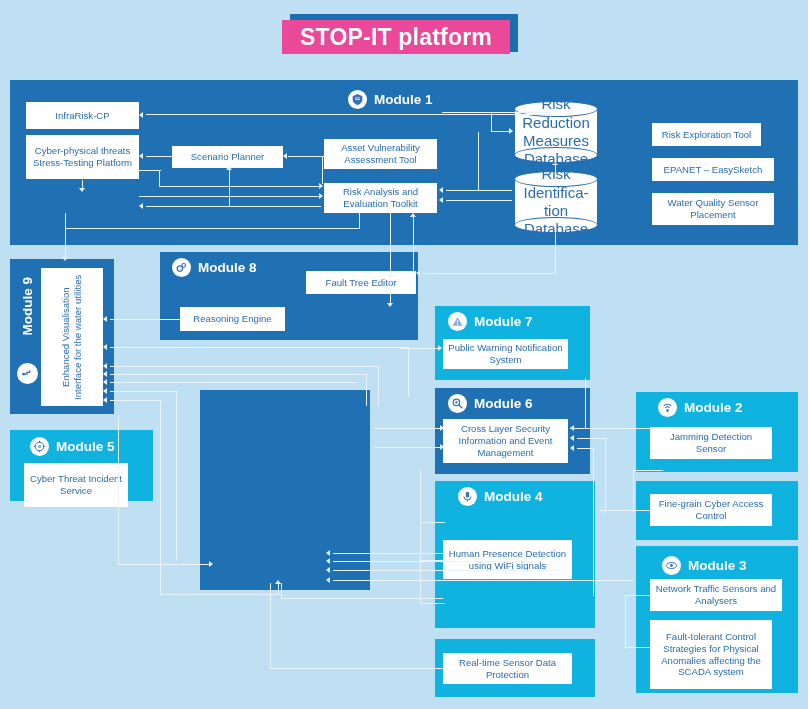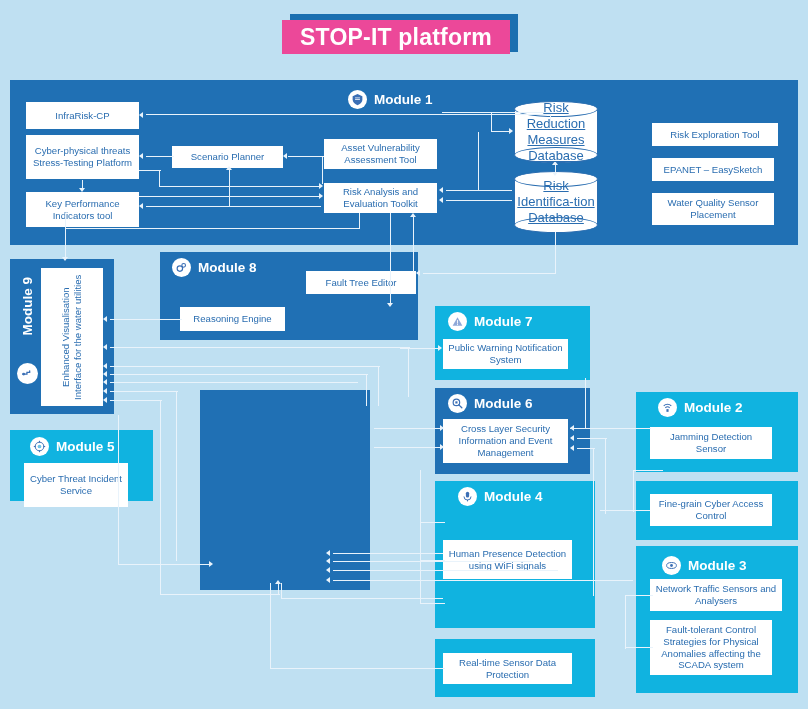--- a/index.html
+++ b/index.html
@@ -70,21 +70,21 @@
   .cyl .top,.cyl .bot{
     position:absolute;left:0;right:0;height:16px;
     background:#fff;border:1.5px solid #2a6db0;border-radius:50%;
     box-sizing:border-box;
   }
   .cyl .top{top:0;}
   .cyl .bot{bottom:0;}
   .cyl .txt{
     position:absolute;left:0;right:0;top:0;bottom:0;
     display:flex;align-items:center;justify-content:center;text-align:center;
-    color:#2a6db0;font-size:13px;line-height:1.22;z-index:3;padding:0 3px;text-decoration:underline;
+    color:#2a6db0;font-size:15px;line-height:1.22;z-index:3;padding:0 3px;
   }
 
   
   .ln{position:absolute;background:#e9f3fb;}
   .ln.h{height:1.4px;}
   .ln.v{width:1.4px;}
   .arw{position:absolute;width:0;height:0;}
   .arw.left{border-top:3px solid transparent;border-bottom:3px solid transparent;border-right:4px solid #e9f3fb;}
   .arw.right{border-top:3px solid transparent;border-bottom:3px solid transparent;border-left:4px solid #e9f3fb;}
   .arw.down{border-left:3px solid transparent;border-right:3px solid transparent;border-top:4px solid #e9f3fb;}
@@ -107,40 +107,39 @@
       <svg width="13" height="13" viewBox="0 0 24 24">
           <path d="M12 2 L21 6 V12 C21 17 16.5 21 12 22.5 C7.5 21 3 17 3 12 V6 Z" fill="#3b6fb5"></path>
           <path d="M7.5 9 H16.5 M7.5 12 H16.5" stroke="#fff" stroke-width="1.4"></path>
         </svg>
     </span>
     <span class="mlabel">Module 1</span>
   </div>
 
   <div class="box" style="left:26px;top:102px;width:113px;height:27px;">InfraRisk-CP</div>
   <div class="box" style="left:26px;top:135px;width:113px;height:44px;">Cyber-physical threats Stress-Testing Platform</div>
-  <div class="box" style="left:26px;top:192px;width:113px;height:35px;">Key Performance Indicators tool</div>
   <div class="box" style="left:172px;top:146px;width:111px;height:22px;">Scenario Planner</div>
   <div class="box" style="left:324px;top:139px;width:113px;height:30px;">Asset Vulnerability Assessment Tool</div>
   <div class="box" style="left:324px;top:183px;width:113px;height:30px;">Risk Analysis and Evaluation Toolkit</div>
 
   <div class="cyl" style="left:514px;top:101px;width:84px;height:62px;">
     <div class="body"></div>
     <div class="bot"></div>
     <div class="top"></div>
     <div class="txt">Risk Reduction Measures Database</div>
   </div>
 
   <div class="cyl" style="left:514px;top:171px;width:84px;height:62px;">
     <div class="body"></div>
     <div class="bot"></div>
     <div class="top"></div>
     <div class="txt">Risk Identifica-tion Database</div>
   </div>
 
-  <div class="box" style="left:652px;top:123px;width:126px;height:23px;">Risk Exploration Tool</div>
+  <div class="box" style="left:652px;top:123px;width:109px;height:23px;">Risk Exploration Tool</div>
   <div class="box" style="left:652px;top:158px;width:122px;height:23px;">EPANET – EasySketch</div>
   <div class="box" style="left:652px;top:193px;width:122px;height:32px;">Water Quality Sensor Placement</div>
 
   <div class="panel dark" style="left:160px;top:252px;width:258px;height:88px;"></div>
   <div class="mod-head" style="left:172px;top:258px;">
     <span class="micon">
       <svg width="13" height="13" viewBox="0 0 24 24">
           <circle cx="9" cy="14" r="5" fill="none" stroke="#3b6fb5" stroke-width="2.2"></circle>
           <circle cx="16" cy="8" r="3.4" fill="none" stroke="#3b6fb5" stroke-width="2"></circle>
         </svg>
@@ -231,21 +230,21 @@
   <div class="mod-head" style="left:662px;top:556px;">
     <span class="micon">
       <svg width="13" height="13" viewBox="0 0 24 24">
           <ellipse cx="12" cy="12" rx="9" ry="5.5" fill="none" stroke="#3b6fb5" stroke-width="1.8"></ellipse>
           <circle cx="12" cy="12" r="2.6" fill="#3b6fb5"></circle>
         </svg>
     </span>
     <span class="mlabel">Module 3</span>
   </div>
   <div class="box" style="left:650px;top:579px;width:132px;height:32px;">Network Traffic Sensors and Analysers</div>
-  <div class="box" style="left:650px;top:620px;width:122px;height:55px;">Fault-tolerant Control Strategies for Physical Anomalies affecting the SCADA system</div>
+  <div class="box" style="left:650px;top:620px;width:122px;height:69px;">Fault-tolerant Control Strategies for Physical Anomalies affecting the SCADA system</div>
 
   <div class="panel dark" style="left:200px;top:390px;width:170px;height:200px;"></div>
 
   <div class="panel cyan" style="left:435px;top:639px;width:160px;height:58px;"></div>
   <div class="box" style="left:443px;top:653px;width:129px;height:31px;">Real-time Sensor Data Protection</div>
 
   <div class="ln h" style="left:146px;top:114px;width:405px;"></div>
   <div class="ln v" style="left:550px;top:114px;height:12px;"></div>
   <div class="arw left" style="left:139px;top:112px;"></div>
 

